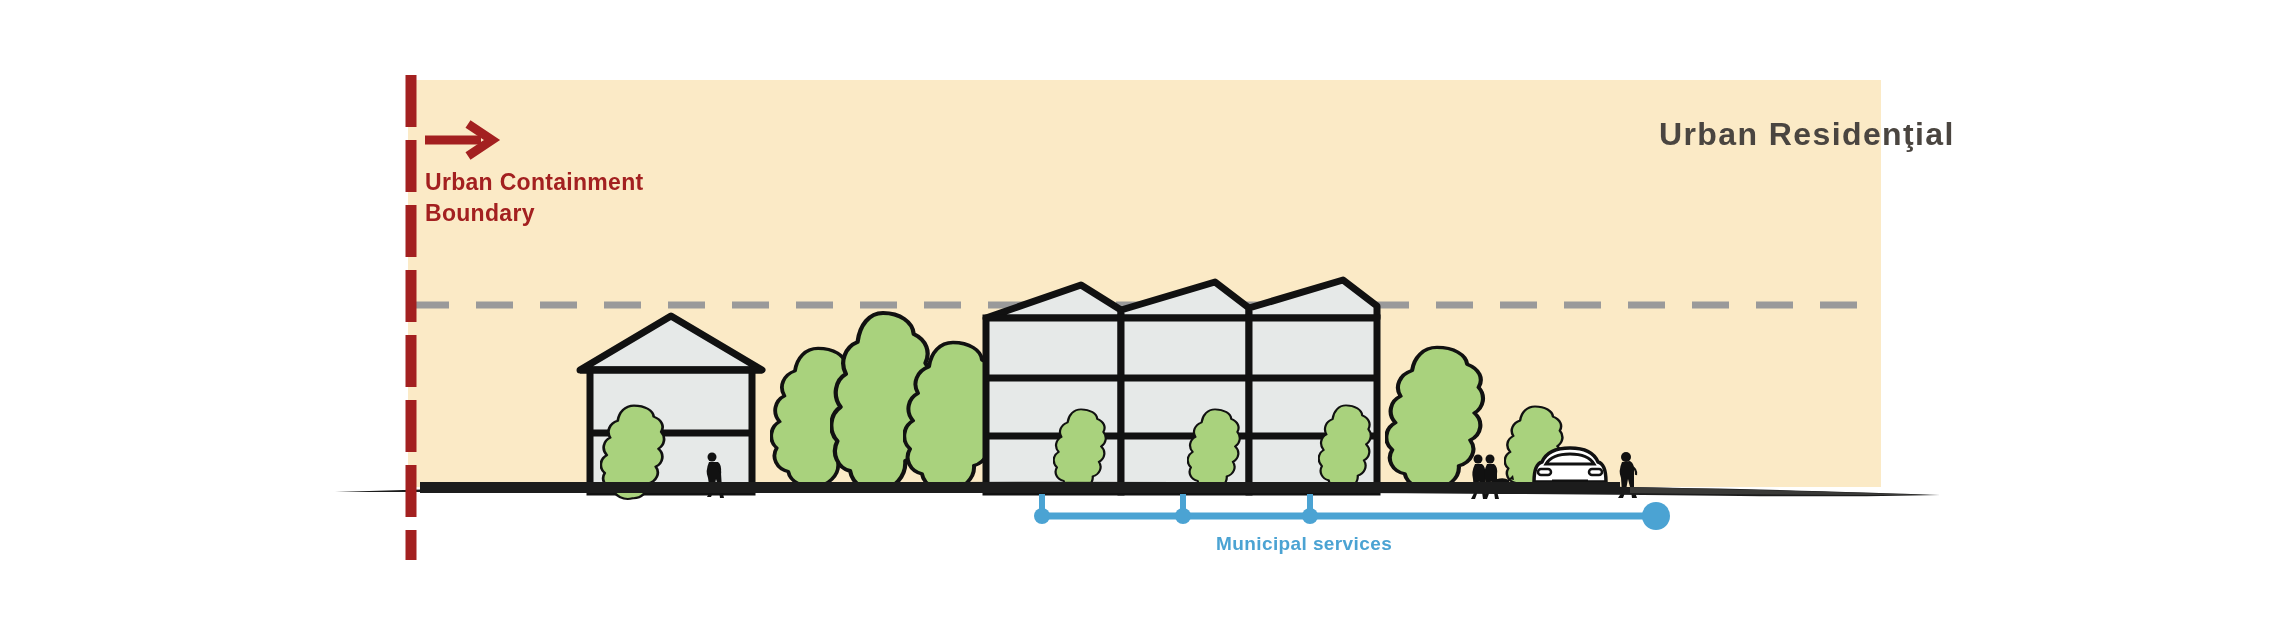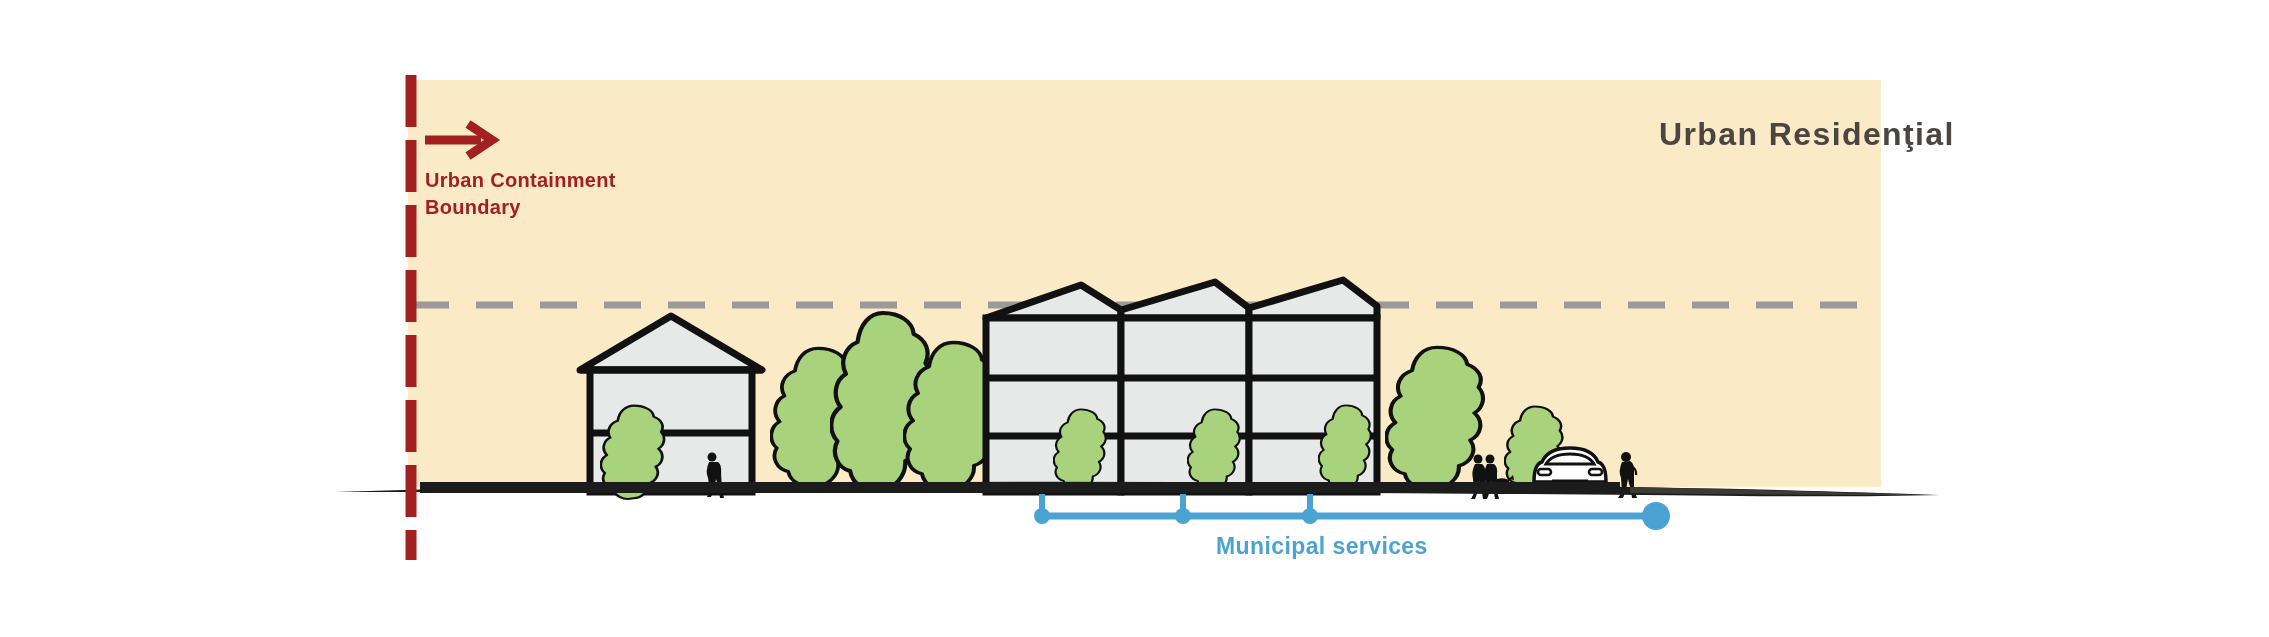--- a/index.html
+++ b/index.html
@@ -30,34 +30,34 @@
   .label {
     position: absolute;
     font-weight: bold;
     white-space: pre;
     line-height: 1.35;
     letter-spacing: 0.3px;
   }
   #ucb-label {
     left: 425px;
     top: 167px;
-    font-size: 20px;
+    font-size: 23px;
     color: #a32020;
   }
   #urban-res-label {
     left: 1659px;
     top: 113px;
     font-size: 32px;
     color: #4a4540;
     letter-spacing: 1.4px;
   }
   #municipal-label {
     left: 1216px;
     top: 531px;
-    font-size: 23px;
+    font-size: 19px;
     color: #4ba3d3;
     letter-spacing: 0.4px;
   }
 </style>
 </head>
 <body>
 
 <div id="diagram-root">
 
   <svg class="scene" viewBox="0 0 2269 637">

